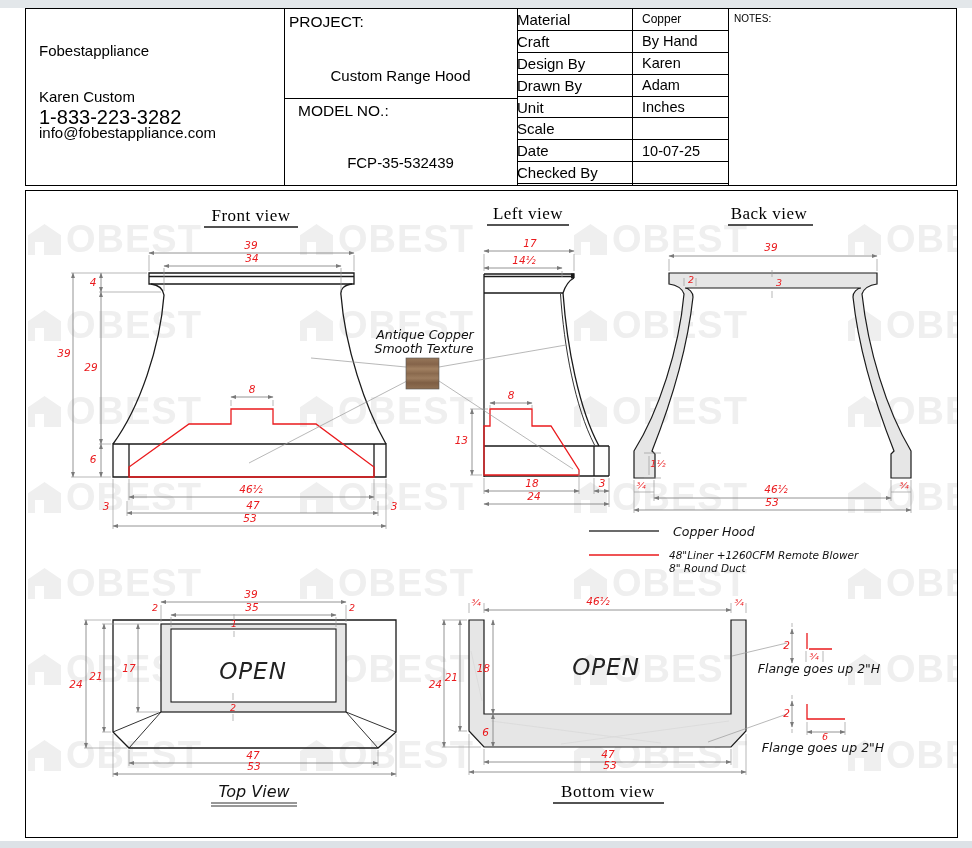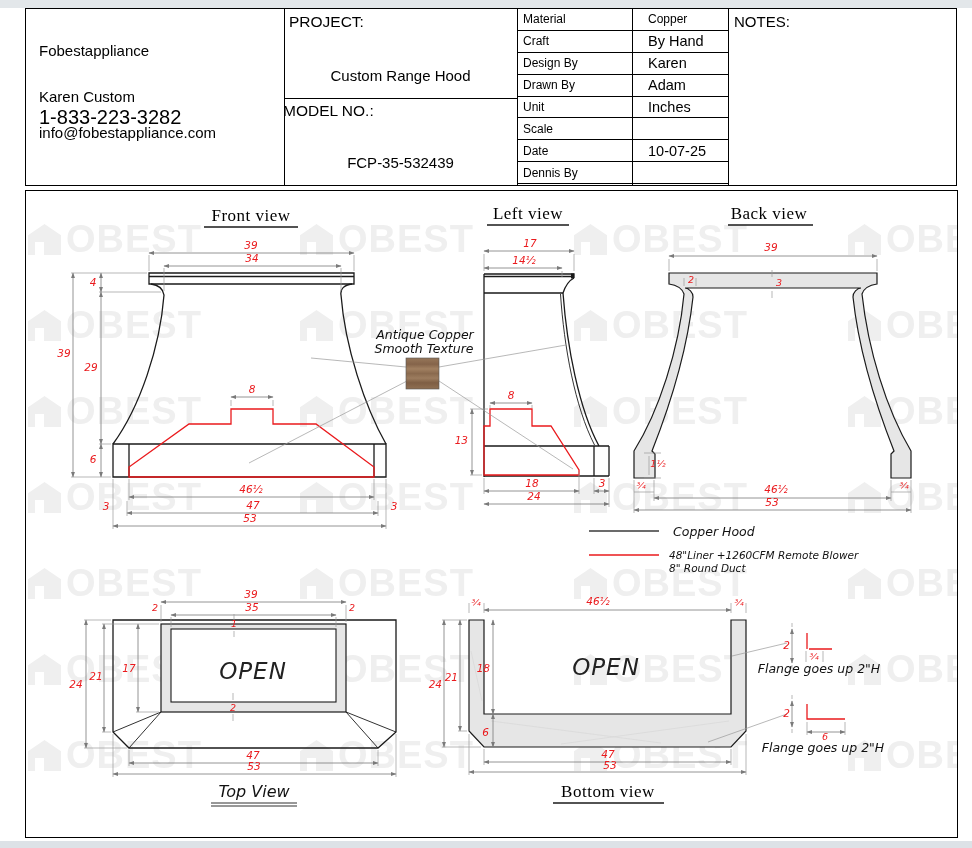--- a/index.html
+++ b/index.html
@@ -17,24 +17,24 @@
   .cellTxt{position:absolute;color:#000}
   #company-name{left:13px;top:33px;font-size:15px}
   #company-contact{left:13px;top:79px;font-size:15px}
   #company-phone{left:13px;top:97px;font-size:20px}
   #company-email{left:13px;top:115px;font-size:15px}
   .blk-label{font-size:15.5px}
   .blk-value{position:absolute;left:258px;width:233px;text-align:center;font-size:15px}
   .srow{position:absolute;left:491px;width:211px;height:21.9px;display:flex;
         align-items:center;border-bottom:1.4px solid #000;box-sizing:border-box}
   .srow:last-of-type{border-bottom:none}
-  .sl{width:109px;padding-left:6px;font-size:12px}
+  .sl{width:109px;padding-left:0;font-size:15px}
   .sv{padding-left:16px;font-size:14.5px}
   .sv-sm{font-size:12px}
-  #notes-label{left:708px;top:4px;font-size:15px}
+  #notes-label{left:708px;top:4px;font-size:10px}
   #notes-text{position:absolute;left:708px;top:23px;width:222px;
               font-size:13.4px;line-height:17.3px}
 
   
   #frame{position:absolute;left:25px;top:190px;width:933px;height:648px;
          border:1.5px solid #000;box-sizing:border-box;background:#fff;overflow:hidden}
   #wm-layer{position:absolute;left:0;top:0;width:100%;height:100%;z-index:0}
   .wm{position:absolute;display:flex;align-items:flex-end;gap:5px;color:#efefef;
       font-weight:bold;font-size:38px;line-height:32px;letter-spacing:1px;
       font-family:Liberation Sans, sans-serif;white-space:nowrap}
@@ -77,21 +77,21 @@
   <div class="vline" style="left:702px"></div>
   <div class="hline" style="left:258px;width:233px;top:89px"></div>
 
   <div class="cellTxt" id="company-name">Fobestappliance</div>
   <div class="cellTxt" id="company-contact">Karen Custom</div>
   <div class="cellTxt" id="company-phone">1-833-223-3282</div>
   <div class="cellTxt" id="company-email">info@fobestappliance.com</div>
 
   <div class="cellTxt blk-label" style="left:263px;top:4px">PROJECT:</div>
   <div class="blk-value" style="top:58px">Custom Range Hood</div>
-  <div class="cellTxt blk-label" style="left:257px;top:93px">MODEL NO.:</div>
+  <div class="cellTxt blk-label" style="left:272px;top:93px">MODEL NO.:</div>
   <div class="blk-value" style="top:145px">FCP-35-532439</div>
 
   <div class="srow" style="top:0">
       <span class="sl">Material</span>
       <span class="sv sv-sm">Copper</span>
     </div>
   <div class="srow" style="top:21.9px">
       <span class="sl">Craft</span>
       <span class="sv">By Hand</span>
     </div>
@@ -109,21 +109,21 @@
     </div>
   <div class="srow" style="top:109.5px">
       <span class="sl">Scale</span>
       <span class="sv"></span>
     </div>
   <div class="srow" style="top:131.4px">
       <span class="sl">Date</span>
       <span class="sv">10-07-25</span>
     </div>
   <div class="srow" style="top:153.3px">
-      <span class="sl">Dennis By</span>
+      <span class="sl">Checked By</span>
       <span class="sv"></span>
     </div>
 
   <div class="cellTxt" id="notes-label">NOTES:</div>
 </div>
 
 <div id="frame">
   <div id="wm-layer">
       <div class="wm" style="left: 2px; top: 32px;">
         <span class="wm-house"></span>

